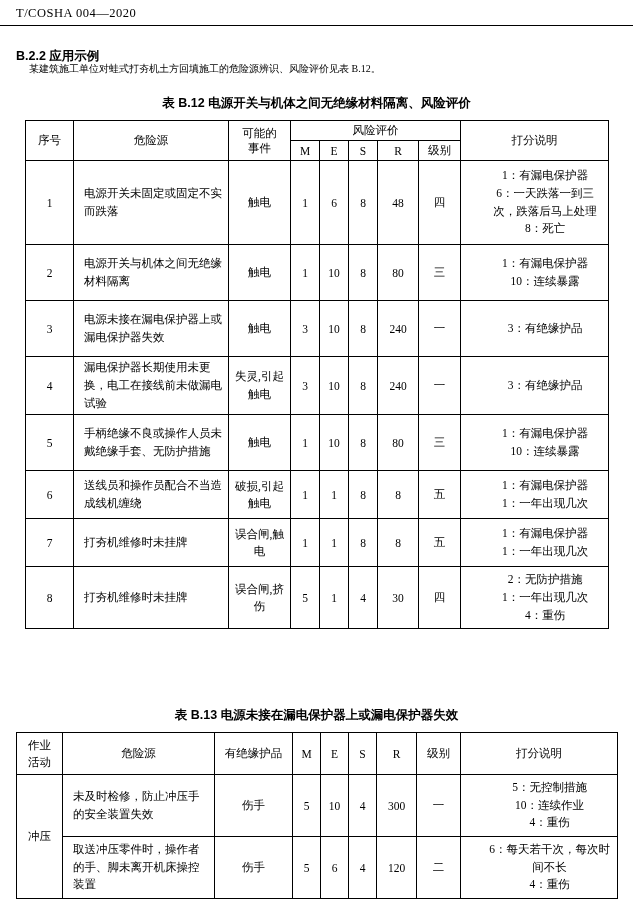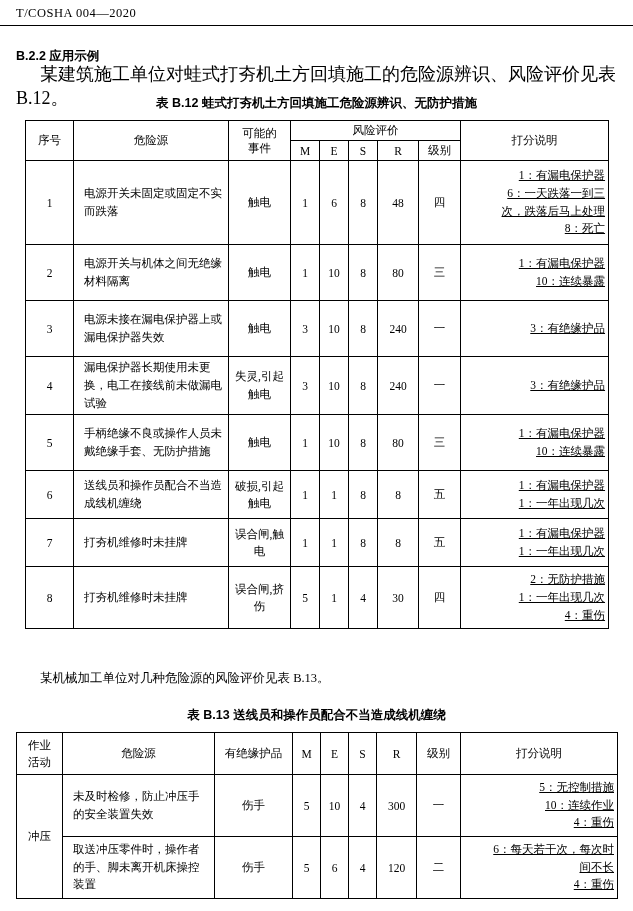--- a/index.html
+++ b/index.html
@@ -42,22 +42,22 @@
     position: absolute;
     top: 48px;
     left: 16px;
     font-family: "Liberation Sans", "DejaVu Sans", sans-serif;
     font-weight: bold;
     font-size: 12.5px;
   }
   .para1 {
     position: absolute;
     top: 62px;
-    left: 16px;
-    font-size: 18px;
+    left: 5px;
+    font-size: 10px;
     text-indent: 24px;
     width: 600px;
   }
   .tbl-caption {
     text-align: center;
     font-family: "Liberation Sans", "DejaVu Sans", sans-serif;
     font-weight: bold;
     font-size: 12.5px;
   }
   .cap1 {
@@ -101,22 +101,21 @@
   table td, table th {
     border: 1px solid #000;
     padding: 2px 3px;
     vertical-align: middle;
     font-weight: normal;
   }
   .c-center { text-align: center; }
   .desc {
     line-height: 1.55;
     padding-left: 24px;
-    text-align: right;
-    text-decoration: underline;
+    text-align: center;
   }
   .hazard {
     line-height: 1.55;
     padding-left: 10px;
     padding-right: 6px;
     text-align: left;
   }
   .evt {
     line-height: 1.5;
     text-align: center;
@@ -133,21 +132,21 @@
 
 <div class="page">
 
   <div class="header">T/COSHA 004—2020</div>
   <div class="hr-top"></div>
 
   <div class="sec-title">B.2.2   应用示例</div>
 
   <div class="para1">某建筑施工单位对蛙式打夯机土方回填施工的危险源辨识、风险评价见表 B.12。</div>
 
-  <div class="tbl-caption cap1">表 B.12   蛙式打夯机土方回填施工危险源辨识、无防护措施</div>
+  <div class="tbl-caption cap1">表 B.12   电源开关与机体之间无绝缘材料隔离、风险评价</div>
 
   <table class="t1">
     <colgroup>
       <col style="width:48px">
       <col style="width:155px">
       <col style="width:62px">
       <col style="width:29px">
       <col style="width:29px">
       <col style="width:29px">
       <col style="width:41px">
@@ -279,23 +278,22 @@
         <td class="c-center">四</td>
         <td class="desc">
           <div>2：无防护措施</div>
           <div>1：一年出现几次</div>
           <div>4：重伤</div>
         </td>
       </tr>
     </tbody>
   </table>
 
-  <div class="para2">某机械加工单位对几种危险源的风险评价见表 B.13。</div>
-
-  <div class="tbl-caption cap2">表 B.13   送线员和操作员配合不当造成线机缠绕</div>
+
+  <div class="tbl-caption cap2">表 B.13   电源未接在漏电保护器上或漏电保护器失效</div>
 
   <table class="t2">
     <colgroup>
       <col style="width:46px">
       <col style="width:152px">
       <col style="width:78px">
       <col style="width:28px">
       <col style="width:28px">
       <col style="width:28px">
       <col style="width:40px">

